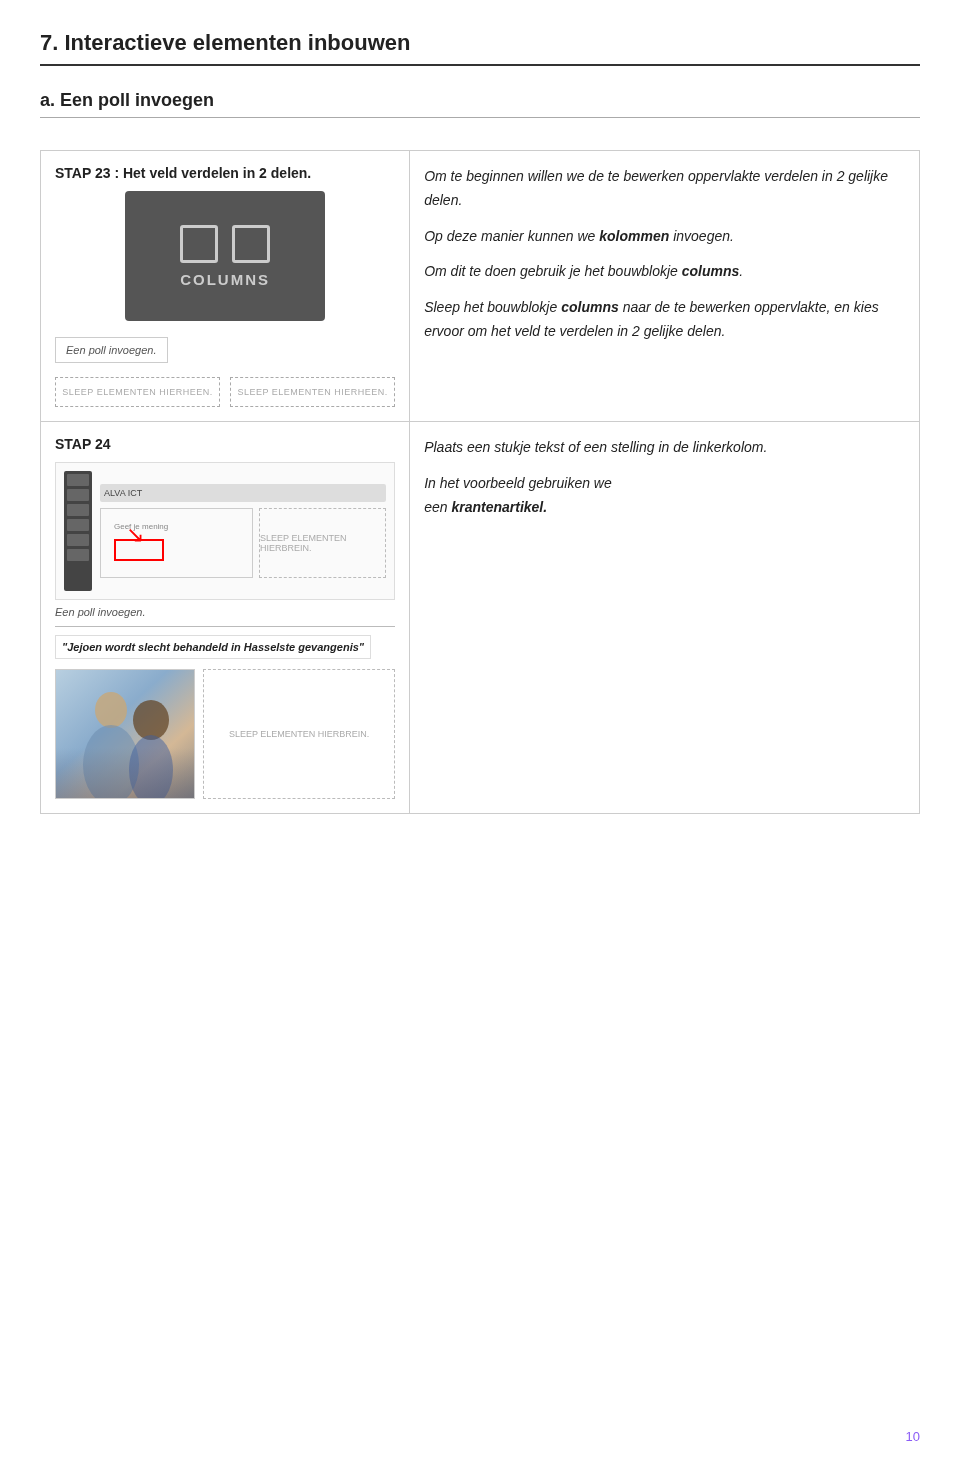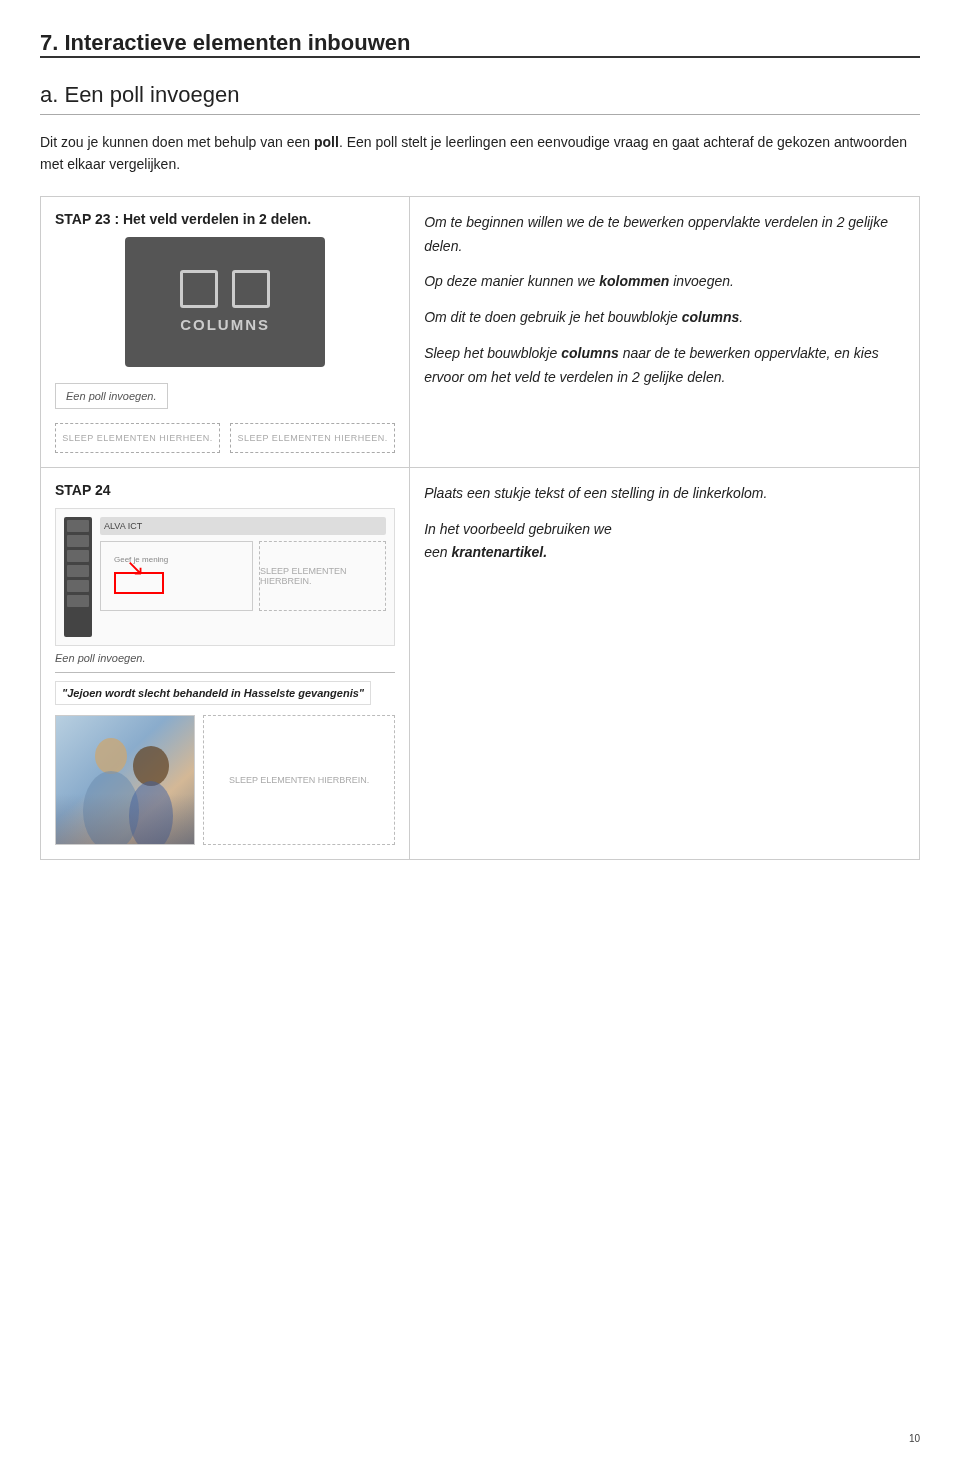--- a/index.html
+++ b/index.html
@@ -11,28 +11,28 @@
       width: 960px;
       min-height: 1464px;
       padding: 30px 40px 40px 40px;
     }
 
     h1.main-title {
       font-size: 22px;
       font-weight: bold;
       margin-bottom: 8px;
       border-bottom: 2px solid #333;
-      padding-bottom: 0;
+      padding-bottom: 8px;
     }
 
     h2.section-title {
-      font-size: 22px;
-      font-weight: normal;
+      font-size: 18px;
+      font-weight: bold;
       margin-top: 24px;
-      margin-bottom: 16px;
+      margin-bottom: 32px;
       border-bottom: 1px solid #aaa;
       padding-bottom: 6px;
     }
 
     .intro-text {
       font-size: 14px;
       line-height: 1.6;
       margin-bottom: 20px;
     }
 
@@ -157,21 +157,21 @@
     .stap24-image-area {
       border: 1px solid #ddd;
       padding: 8px;
       margin-top: 8px;
       background: #fafafa;
     }
 
     .cms-mockup {
       display: flex;
       gap: 8px;
-      align-items: flex-start;
+      align-items: center;
     }
 
     .cms-sidebar {
       width: 28px;
       background: #444;
       min-height: 120px;
       border-radius: 2px;
     }
 
     .cms-sidebar-item {
@@ -303,35 +303,32 @@
       color: #aaa;
       text-align: center;
       padding: 4px;
     }
 
     
     .page-footer {
       position: fixed;
       bottom: 20px;
       right: 40px;
-      font-size: 10px;
-      color: #404040;
+      font-size: 13px;
+      color: #8b5cf6;
     }
   </style>
 </head>
 <body>
 
 <h1 class="main-title">7. Interactieve elementen inbouwen</h1>
 
 <h2 class="section-title">a. Een poll invoegen</h2>
 
 <div class="intro-text">
-  <p>
-    <span>Dit zou je kunnen doen met behulp van een </span><strong>poll</strong><span>.</span> <span>Een poll stelt je leerlingen een eenvoudige vraag en gaat achteraf de gekozen antwoorden met elkaar vergelijken.</span>
-  </p>
 </div>
 
 <table class="content-table">
   <tbody>
 
     <tr>
       <td class="left-col">
         <span class="step-label">
           <span class="step-num">STAP 23</span><span> : Het veld verdelen in 2 delen.</span>
         </span>

